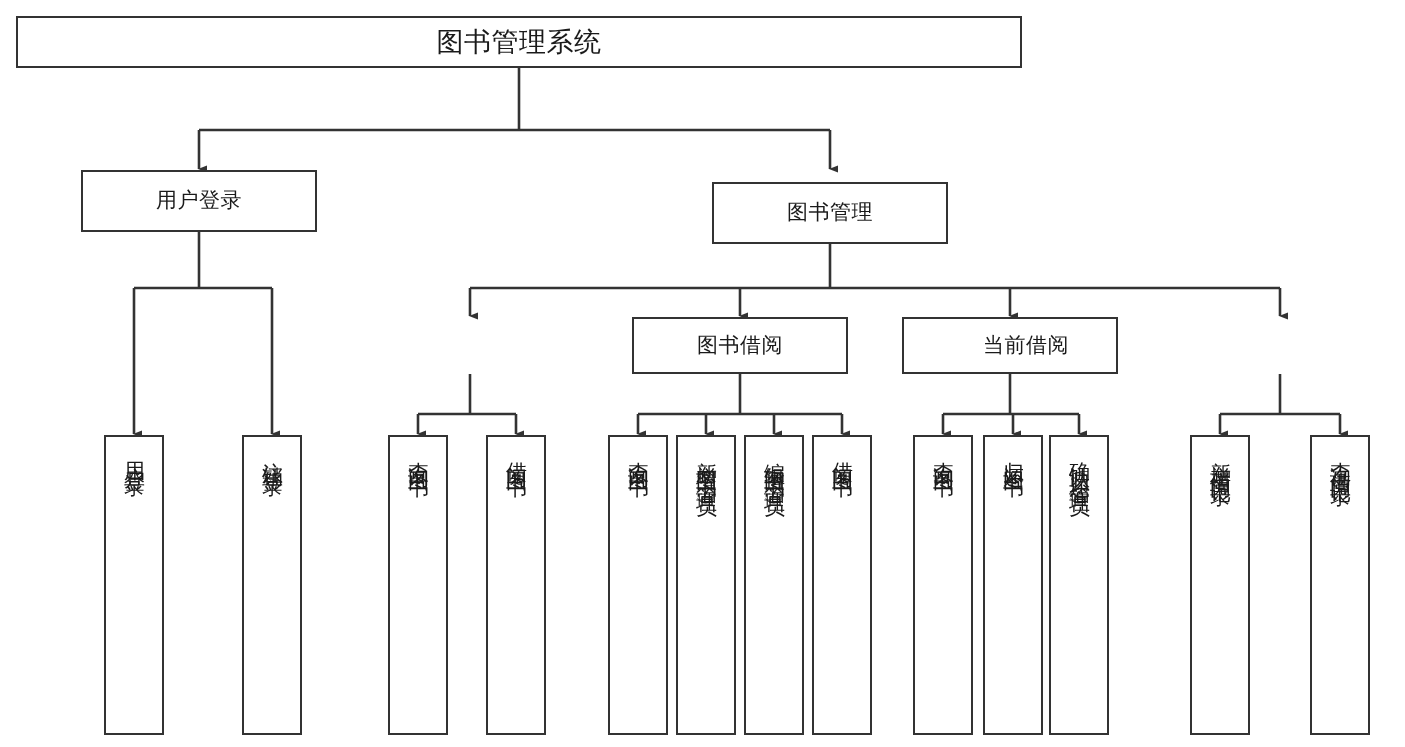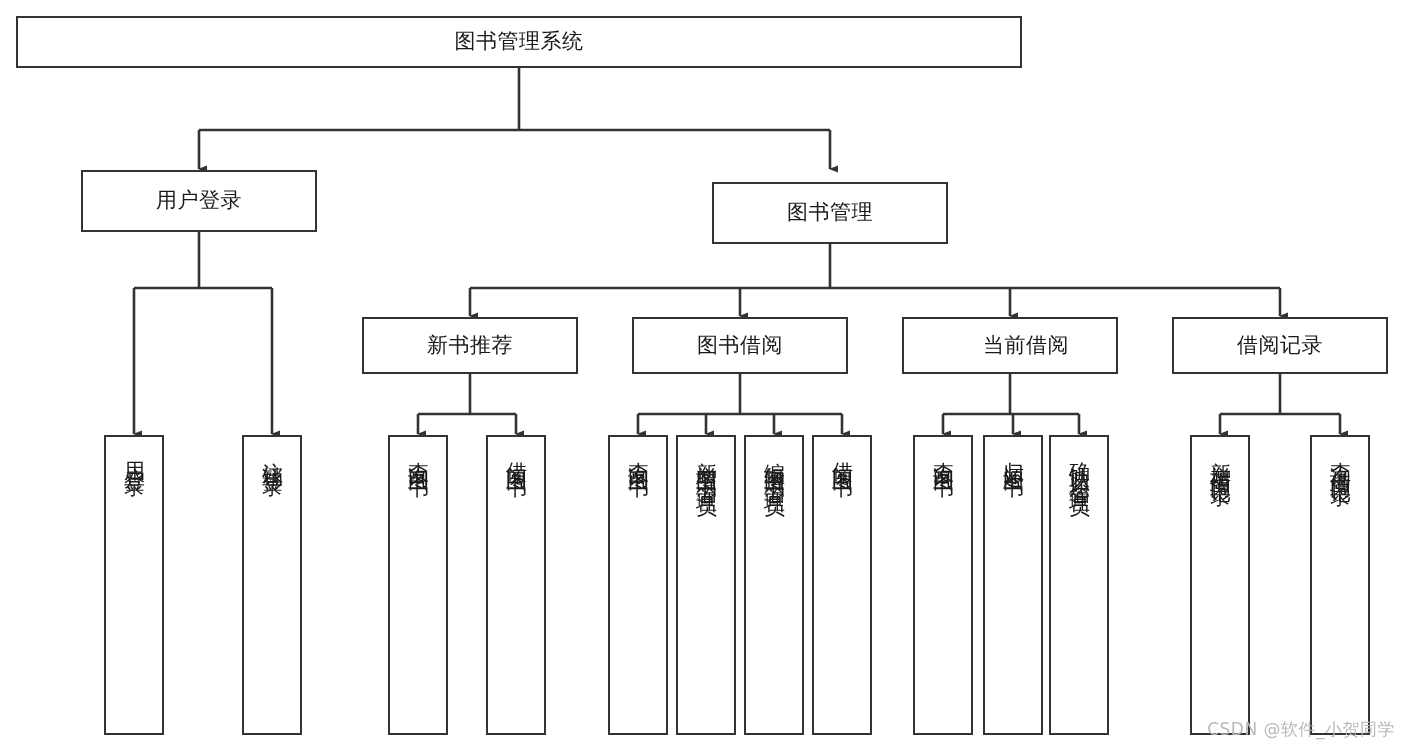--- a/index.html
+++ b/index.html
@@ -42,21 +42,21 @@
     text-align: center;
     line-height: 1.12;
     white-space: nowrap;
     color: #1a1a1a;
   }
   .node.horiz .label {
     font-size: 21px;
     letter-spacing: 0.5px;
   }
   .node.root .label {
-    font-size: 21px;
+    font-size: 27px;
     letter-spacing: 0.5px;
   }
   .node.vert {
     align-items: flex-start;
     padding-top: 8px;
   }
   .node.vert .label {
     writing-mode: vertical-rl;
     text-orientation: upright;
     font-size: 21px;
@@ -129,31 +129,25 @@
     <span class="label">图书管理系统</span>
   </div>
 
   <div class="node horiz" style="left: 81px; top: 170px; width: 236px; height: 62px;">
     <span class="label">用户登录</span>
   </div>
   <div class="node horiz" style="left: 712px; top: 170px; width: 236px; height: 62px; margin-top: 12px;">
     <span class="label">图书管理</span>
   </div>
 
-  <div class="node horiz" style="left: 362px; top: 317px; width: 216px; height: 57px;">
-    <span class="label">新书推荐</span>
-  </div>
   <div class="node horiz" style="left: 632px; top: 317px; width: 216px; height: 57px;">
     <span class="label">图书借阅</span>
   </div>
   <div class="node horiz" style="left: 902px; top: 317px; width: 216px; height: 57px; padding-left: 32px;">
     <span class="label">当前借阅</span>
-  </div>
-  <div class="node horiz" style="left: 1172px; top: 317px; width: 216px; height: 57px;">
-    <span class="label">借阅记录</span>
   </div>
 
   <div class="node vert" style="left: 104px; top: 435px; width: 60px; height: 300px;">
     <span class="label">用户登录</span>
   </div>
   <div class="node vert" style="left: 242px; top: 435px; width: 60px; height: 300px;">
     <span class="label">注销登录</span>
   </div>
   <div class="node vert" style="left: 388px; top: 435px; width: 60px; height: 300px;">
     <span class="label">查询图书</span>
@@ -182,15 +176,14 @@
   <div class="node vert" style="left: 1049px; top: 435px; width: 60px; height: 300px;">
     <span class="label">确认归还（管理员）</span>
   </div>
   <div class="node vert" style="left: 1190px; top: 435px; width: 60px; height: 300px;">
     <span class="label">新增借阅记录</span>
   </div>
   <div class="node vert" style="left: 1310px; top: 435px; width: 60px; height: 300px;">
     <span class="label">查询借阅记录</span>
   </div>
 
-  <div class="watermark">CSDN @软件_小贺同学</div>
 
 </div>
 
 </body></html>

